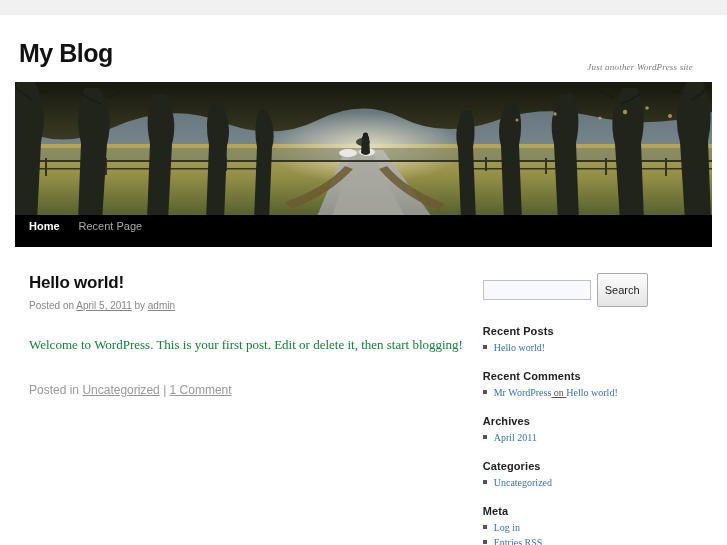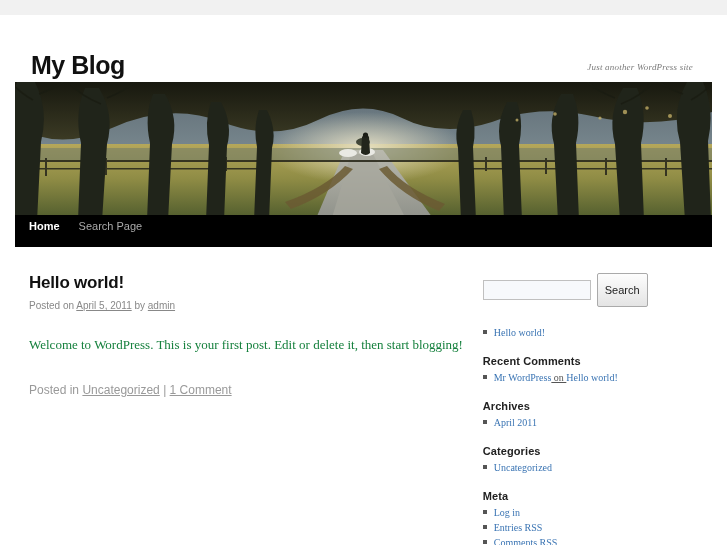--- a/index.html
+++ b/index.html
@@ -34,21 +34,21 @@
 
   
   .branding {
     height: 67px;
     position: relative;
   }
   .site-title {
     position: absolute;
     left: 0;
     top: 22px;
-    margin: 16px;
+    margin: 4px;
     font-size: 25px;
     font-weight: bold;
     line-height: 1;
     letter-spacing: -0.5px;
     color: #111111;
     font-family: "Liberation Sans", sans-serif;
   }
   .site-title a {
     color: #111111;
     text-decoration: none;
@@ -342,21 +342,21 @@
         <circle cx="540" cy="32" r="1.8"></circle>
         <circle cx="502" cy="38" r="1.5"></circle>
       </g>
 
       <rect x="0" y="133" width="697" height="6" fill="#000000"></rect>
     </svg>
   </div>
 
   <nav class="main-nav">
     <a href="#" class="nav-item current">Home</a>
-    <a href="#" class="nav-item">Search Page</a>
+    <a href="#" class="nav-item">Recent Page</a>
   </nav>
 
   <div class="main">
 
     <div class="content-col">
       <article>
         <h2 class="entry-title">
           <span>Hello world!</span>
         </h2>
         <div class="entry-meta">
@@ -378,20 +378,21 @@
     </div>
 
     <aside class="sidebar-col">
 
       <form class="search-form">
         <input type="text" class="search-field" placeholder="" style="">
         <button type="submit" class="search-submit">Search</button>
       </form>
 
       <div class="widget">
+        <h3 class="widget-title">Recent Posts</h3>
         <ul>
           <li>
             <a href="#">Hello world!</a>
           </li>
         </ul>
       </div>
 
       <div class="widget">
         <h3 class="widget-title">Recent Comments</h3>
         <ul>

